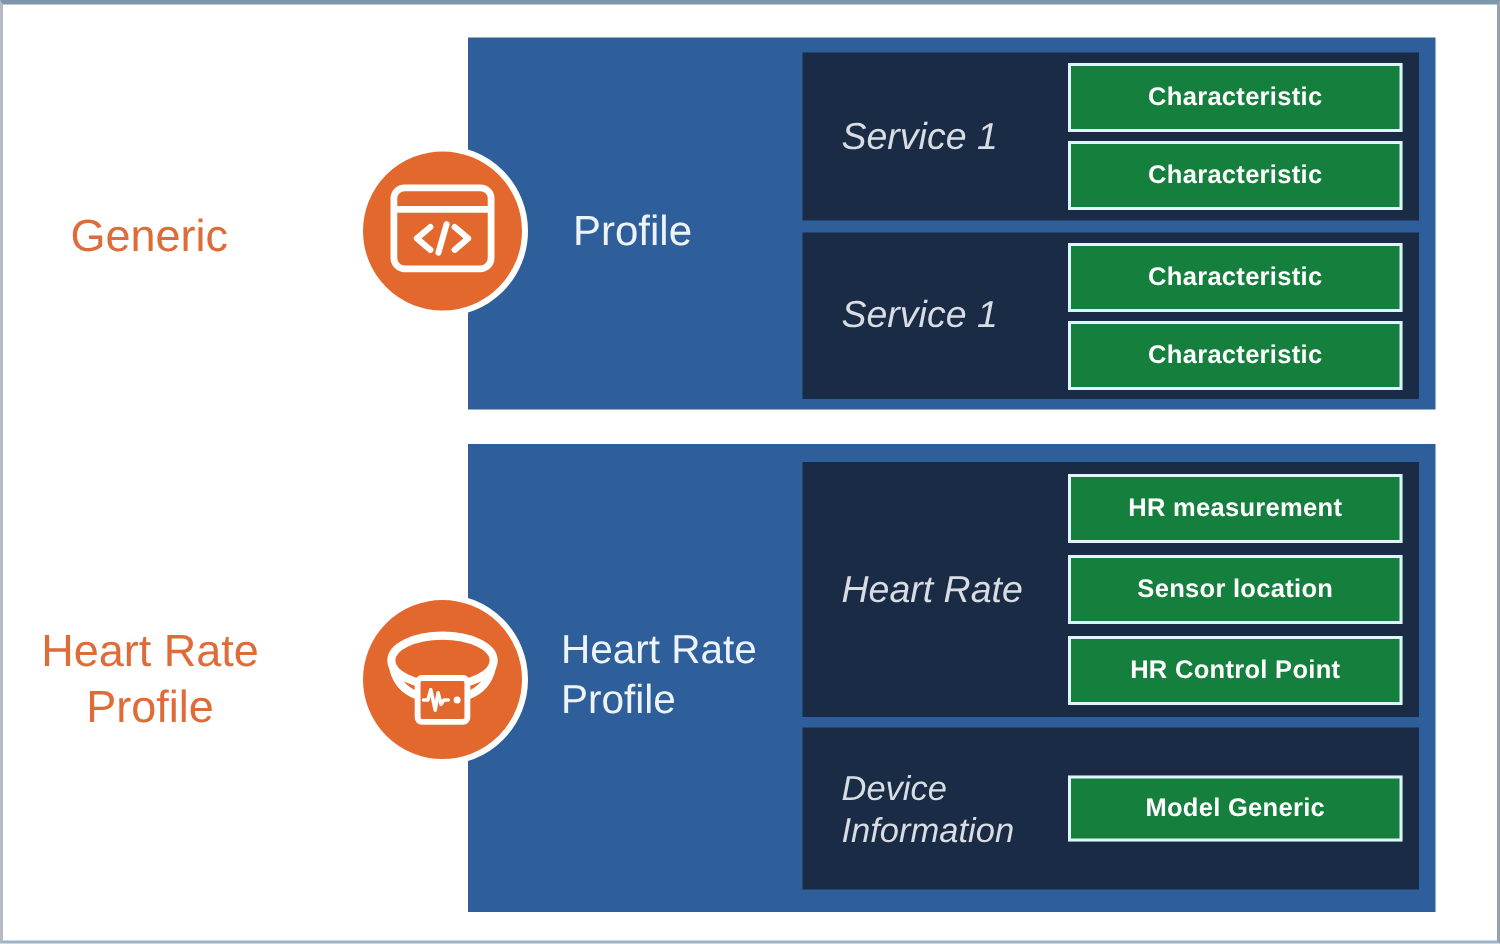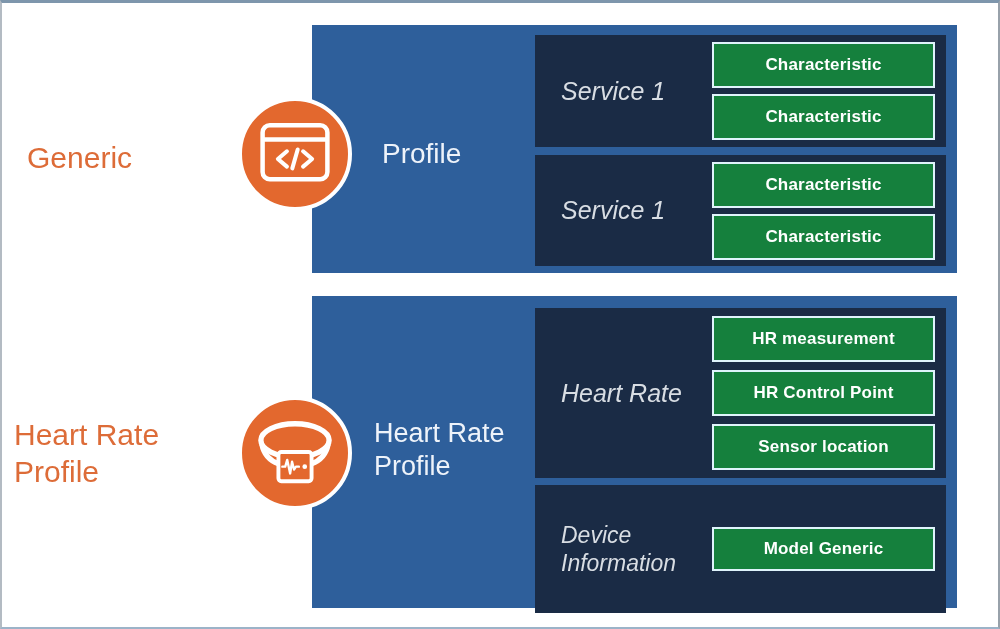--- a/index.html
+++ b/index.html
@@ -7,21 +7,21 @@
     width:1000px; height:629px; position:relative; overflow:hidden;
     background:#ffffff;
     font-family:"Liberation Sans", sans-serif;
     box-sizing:border-box;
     border-top:3px solid #7e96ac;
     border-bottom:2px solid #9cb3c8;
     border-left:2px solid #b3bbc3;
     border-right:2px solid #98a1aa;
   }
   .side-label {
-    position:absolute; color:#dd6c38; 
+    position:absolute; color:#dd6c38; text-align:center;
     white-space:pre-line; font-size:30px; line-height:37px;
   }
   #generic-side-label { left:25px; top:136px; width:145px; }
   #hr-side-label { left:12px; top:413px; width:172px; }
 
   .big-box { position:absolute; left:310px; width:645px; background:#2e5f9b; }
   #top-box { top:22px; height:248px; }
   #bottom-box { top:293px; height:312px; }
 
   .box-label {
@@ -31,21 +31,21 @@
   #top-box .box-label { left:70px; top:112px; }
   #bottom-box .box-label { left:62px; top:121px; font-size:27px; }
 
   .panel {
     position:absolute; left:223px; width:411px; background:#1a2b45;
     display:flex; box-sizing:border-box;
   }
   #svc-panel-1 { top:10px;  height:112px; }
   #svc-panel-2 { top:130px; height:111px; }
   #hr-panel    { top:12px;  height:170px; }
-  #di-panel    { top:189px; height:128px; }
+  #di-panel    { top:189px; height:108px; }
 
   .panel-label {
     width:177px; box-sizing:border-box; padding-left:26px;
     display:flex; align-items:center;
     color:#d8dde3; font-size:25px; line-height:29px; white-space:pre-line;font-style:italic;
   }
   #di-panel .panel-label { font-size:23px; line-height:28px; }
 
   .char-col {
     width:223px; display:flex; flex-direction:column;
@@ -99,22 +99,22 @@
 </div>
 
 <div class="big-box" id="bottom-box">
   <div class="box-label">Heart Rate
 Profile</div>
 
   <div class="panel" id="hr-panel">
     <div class="panel-label">Heart Rate</div>
     <div class="char-col">
       <div class="char-btn">HR measurement</div>
+      <div class="char-btn">Sensor location</div>
       <div class="char-btn">HR Control Point</div>
-      <div class="char-btn">Sensor location</div>
     </div>
   </div>
 
   <div class="panel" id="di-panel">
     <div class="panel-label">Device
 Information</div>
     <div class="char-col">
       <div class="char-btn">Model Generic</div>
     </div>
   </div>

